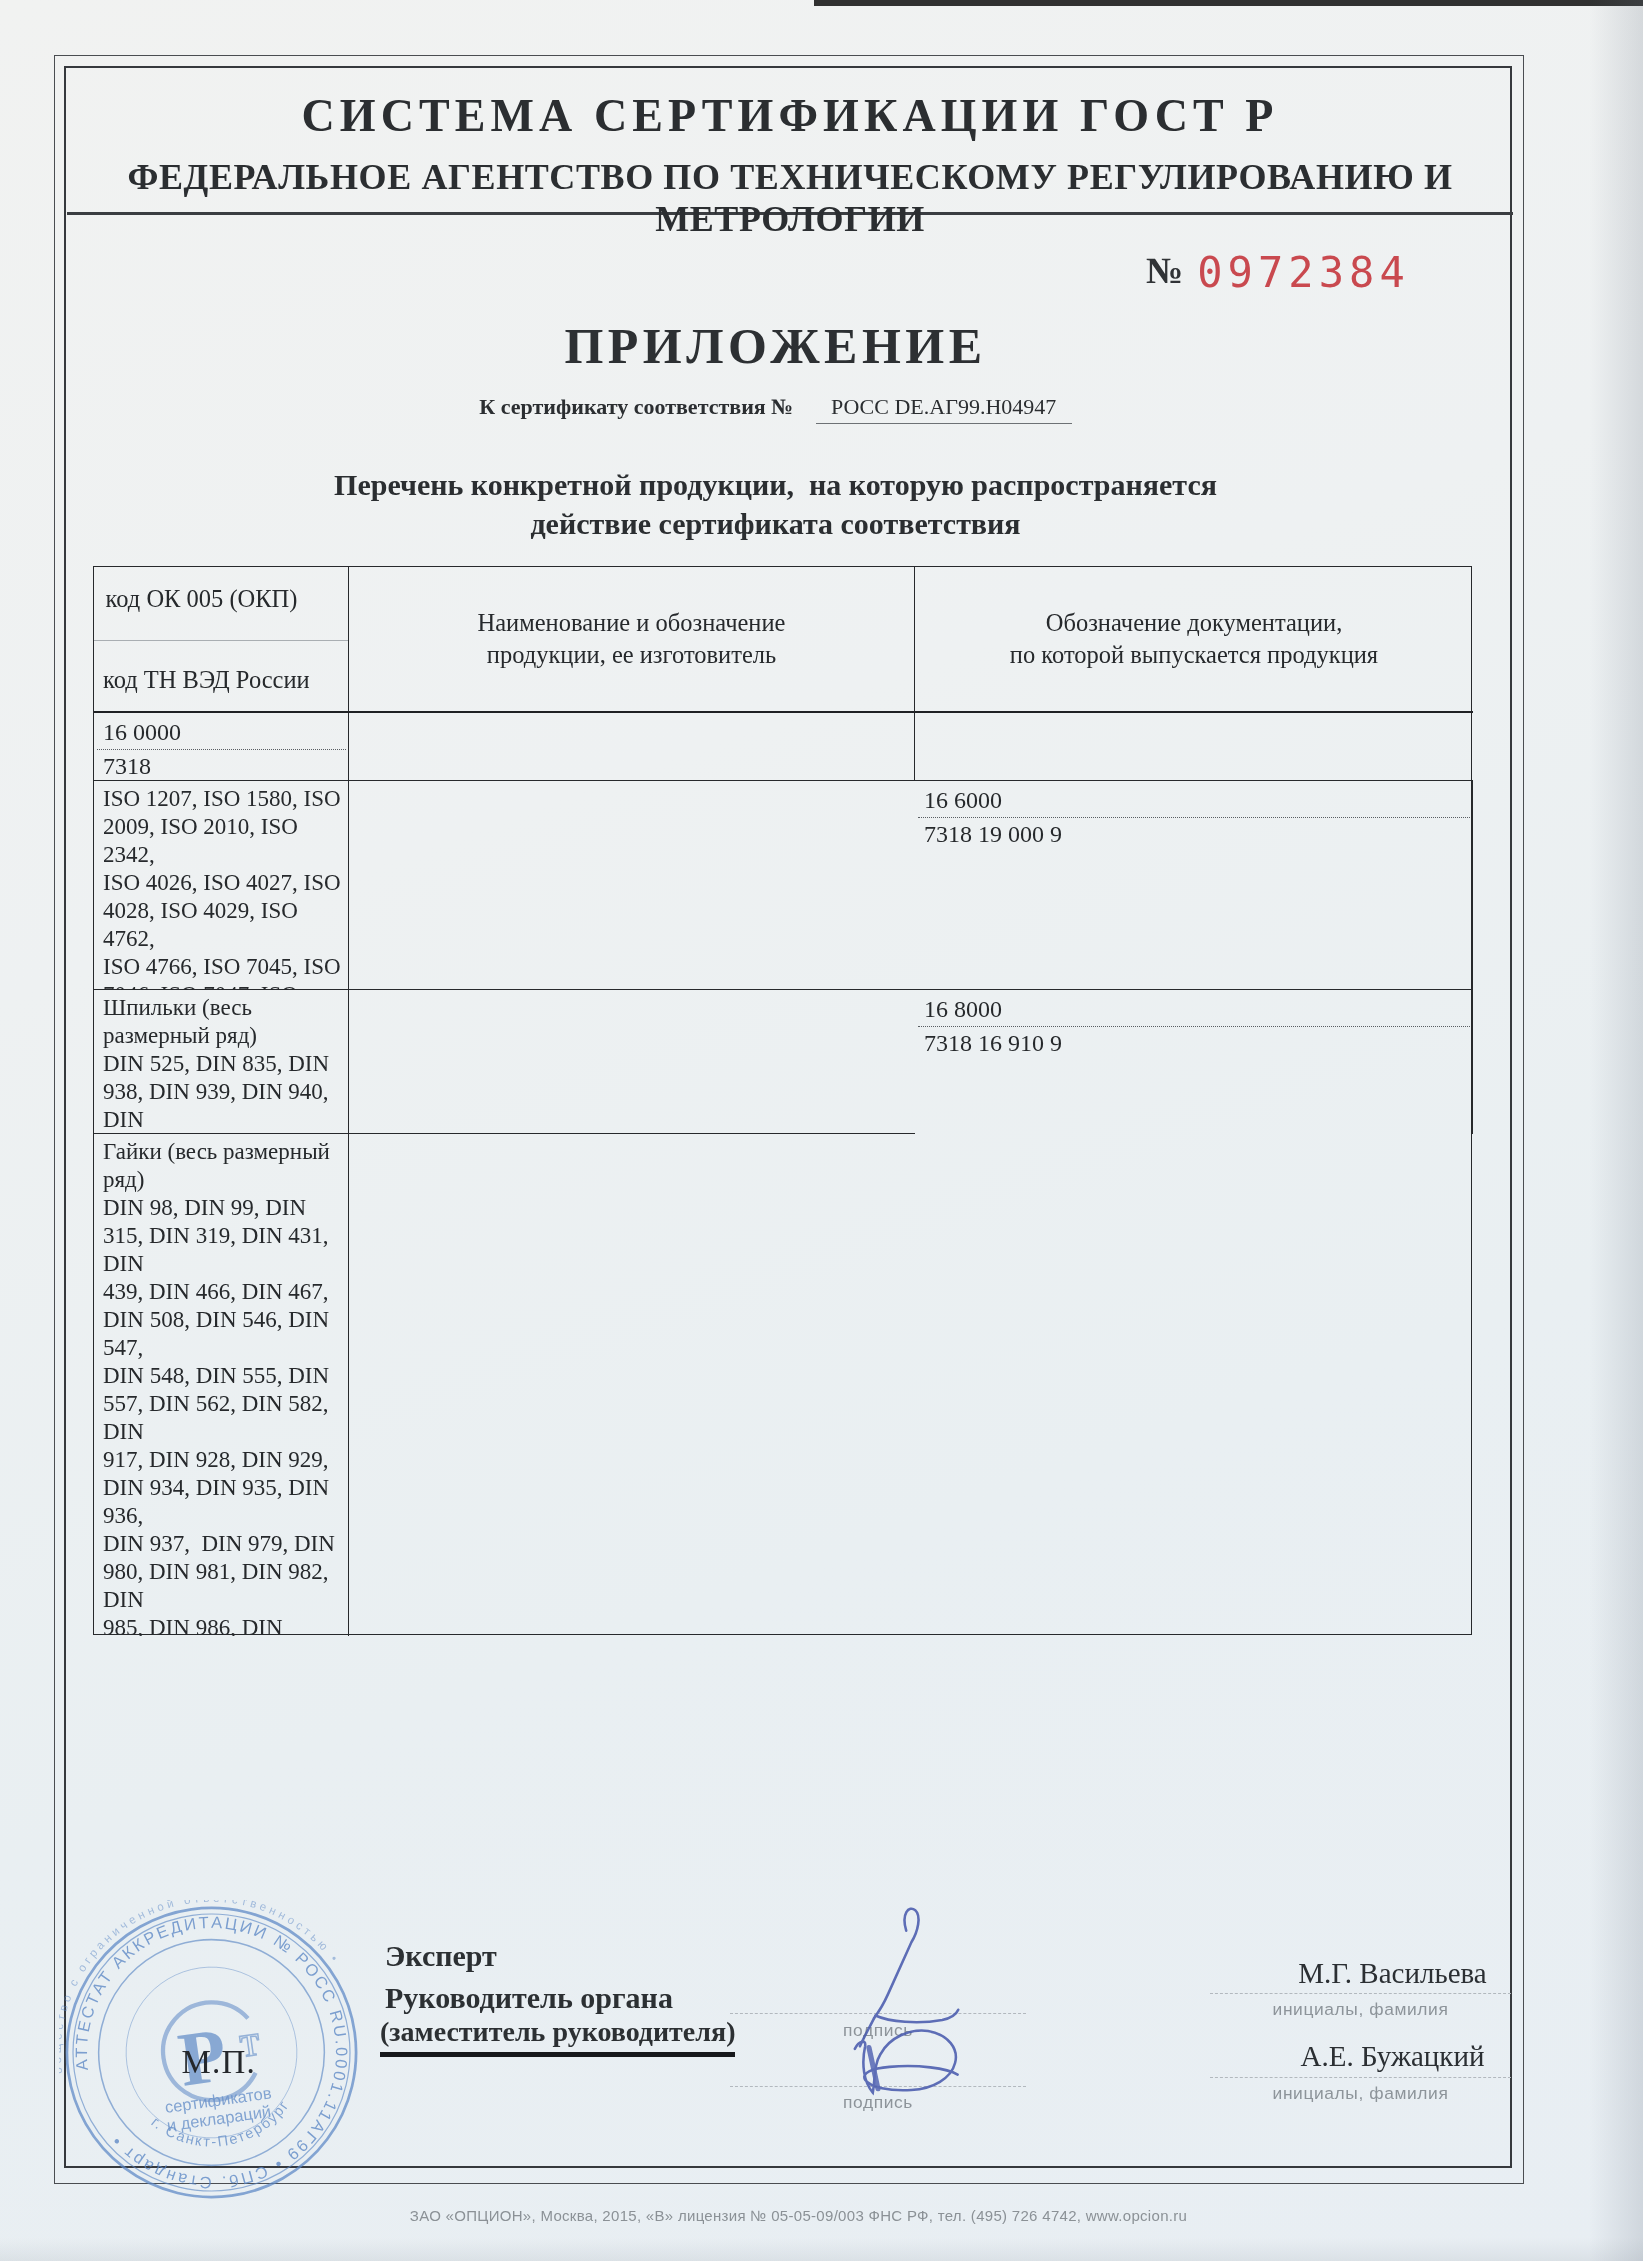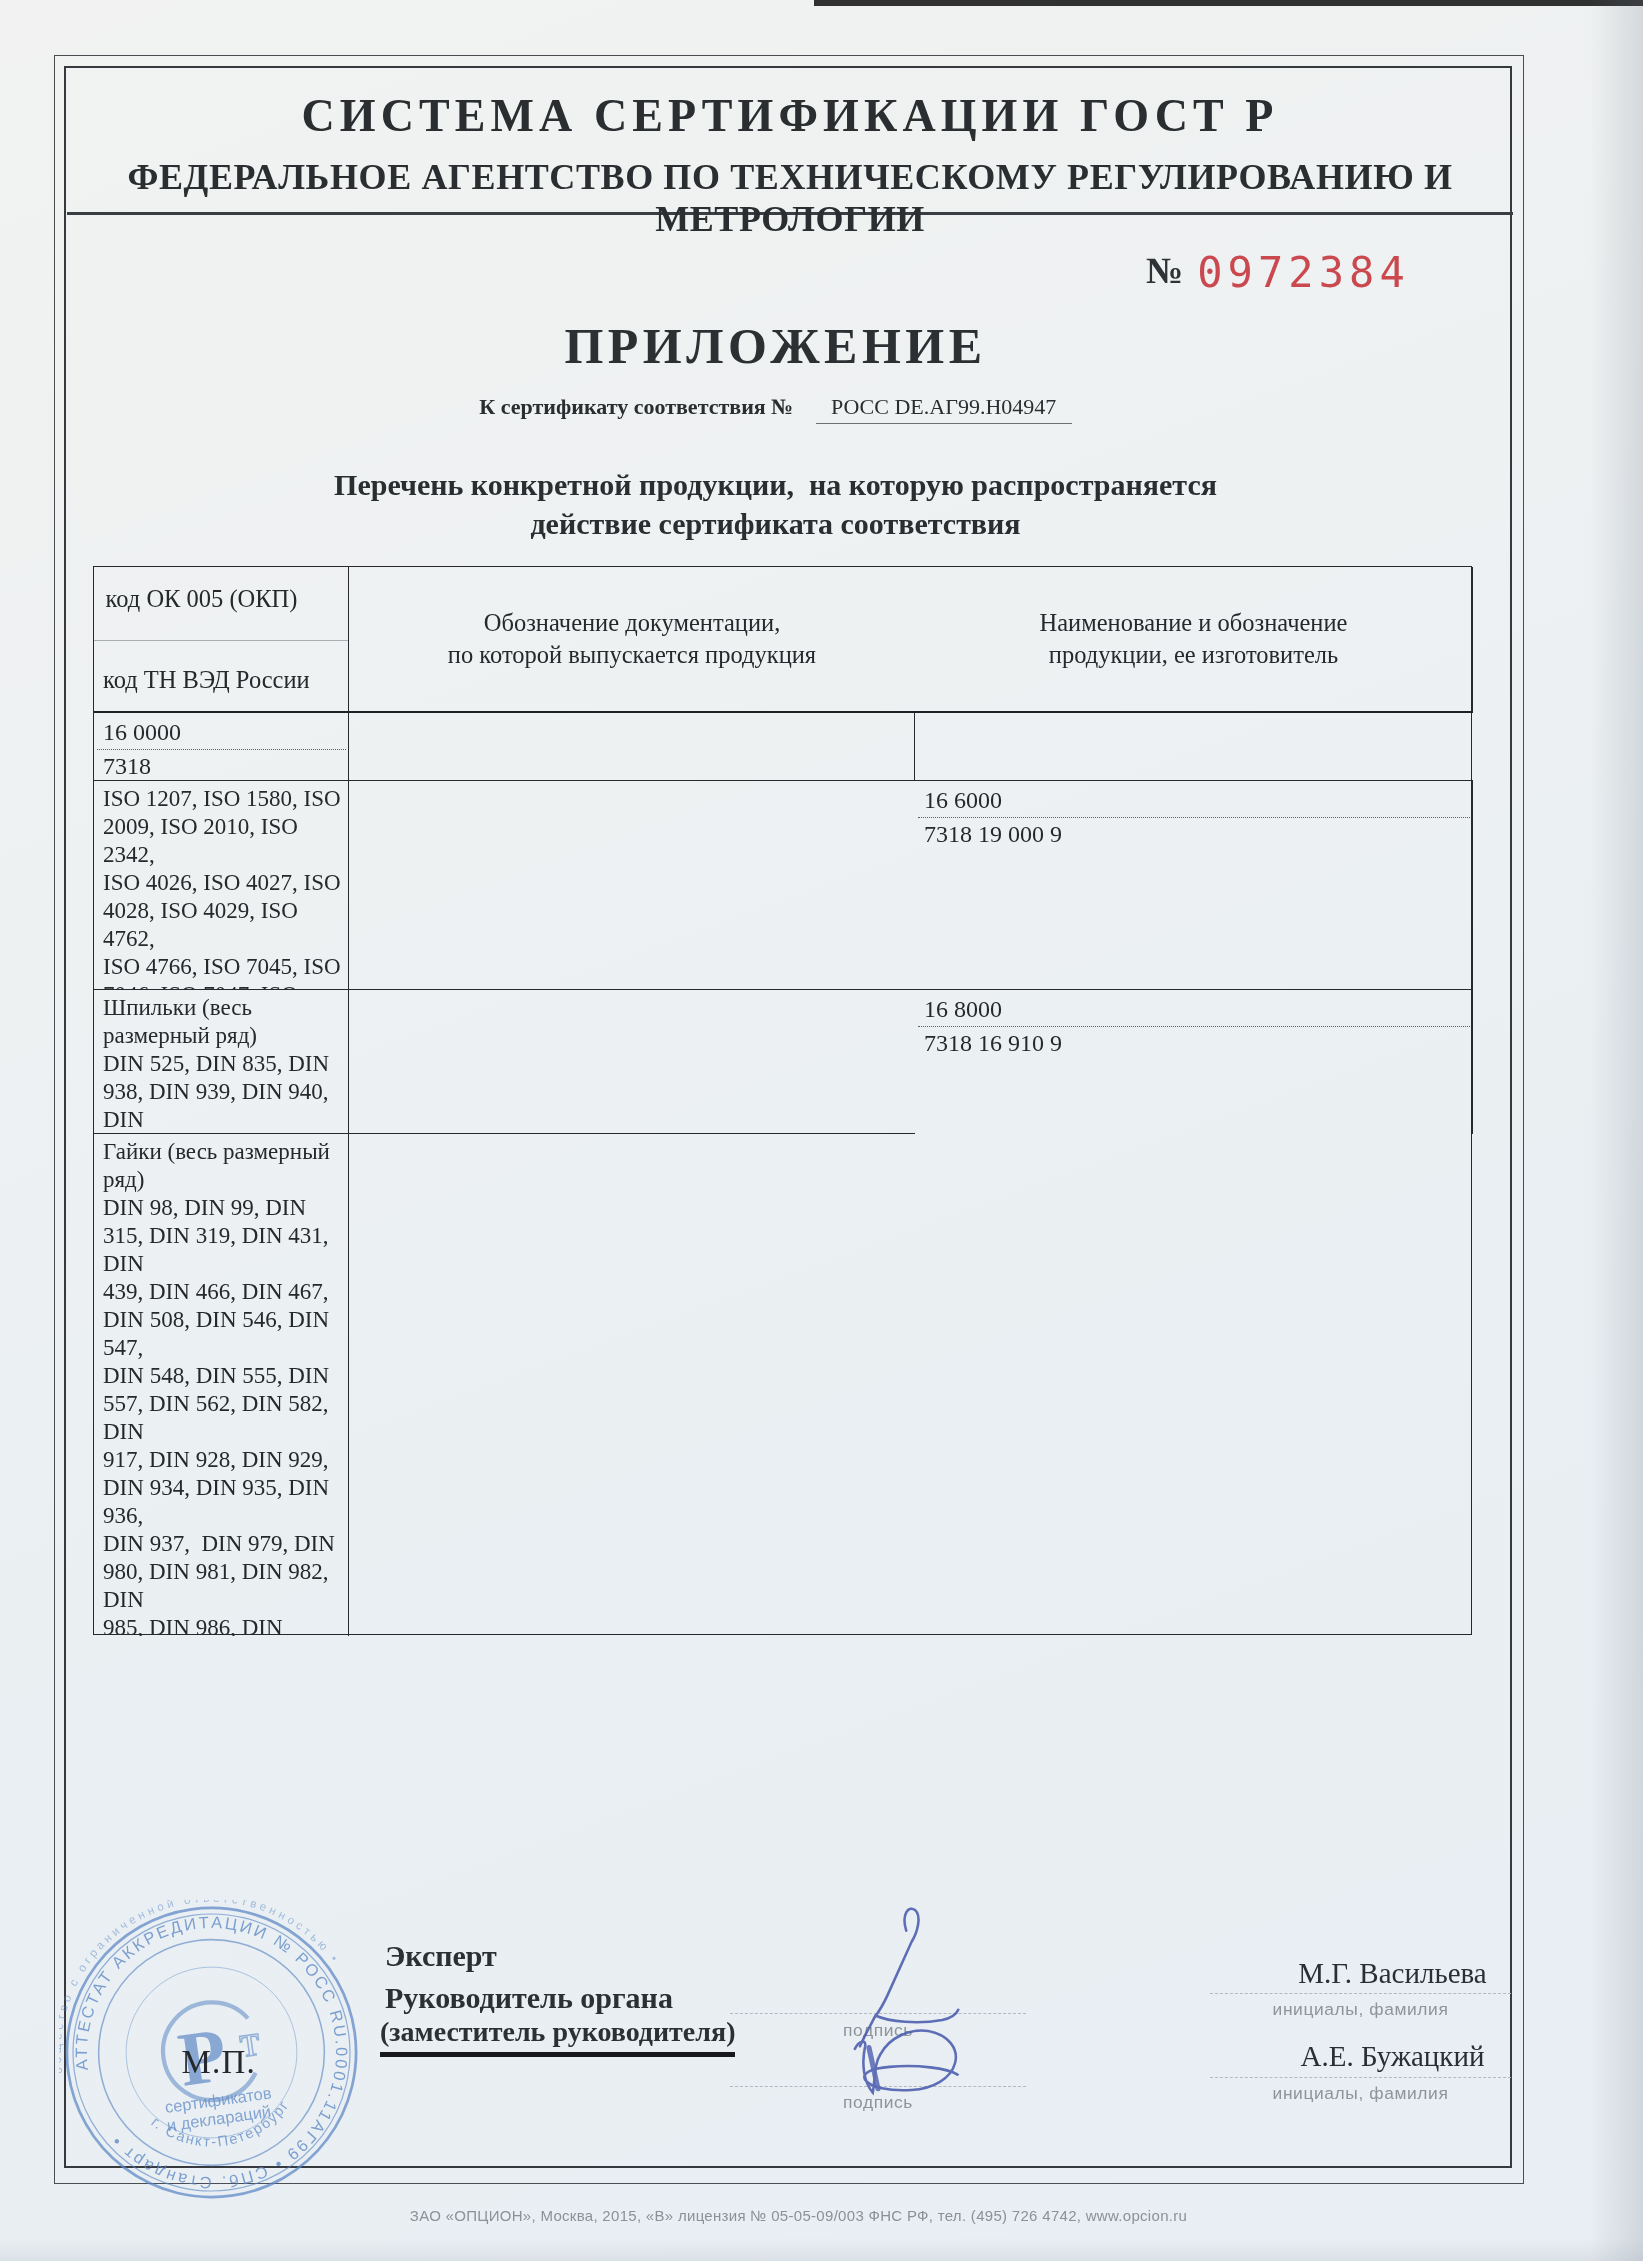--- a/index.html
+++ b/index.html
@@ -115,24 +115,24 @@
 <div class="purpose">Перечень конкретной продукции,&nbsp; на которую распространяется
 действие сертификата соответствия</div>
 
 <div class="cert-table">
 
   <div class="cell cbh cr hc1">
     <div class="h-top">код ОК 005 (ОКП)</div>
     <div class="h-sep"></div>
     <div class="h-bottom">код ТН ВЭД России</div>
   </div>
+  <div class="cell cbh cr hc-center">Наименование и обозначение
+продукции, ее изготовитель</div>
   <div class="cell cbh hc-center">Обозначение документации,
 по которой выпускается продукция</div>
-  <div class="cell cbh cr hc-center">Наименование и обозначение
-продукции, ее изготовитель</div>
 
   <div class="cell cb cr code-cell">
     <div class="code1">16 0000</div>
     <div class="dots"></div>
     <div class="code2">7318</div>
   </div>
   <div class="cell cb cr text-cell"></div>
   <div class="cell cb doc-cell"></div>
 
   <div class="cell cb cr text-cell">ISO 1207, ISO 1580, ISO 2009, ISO 2010, ISO 2342,

